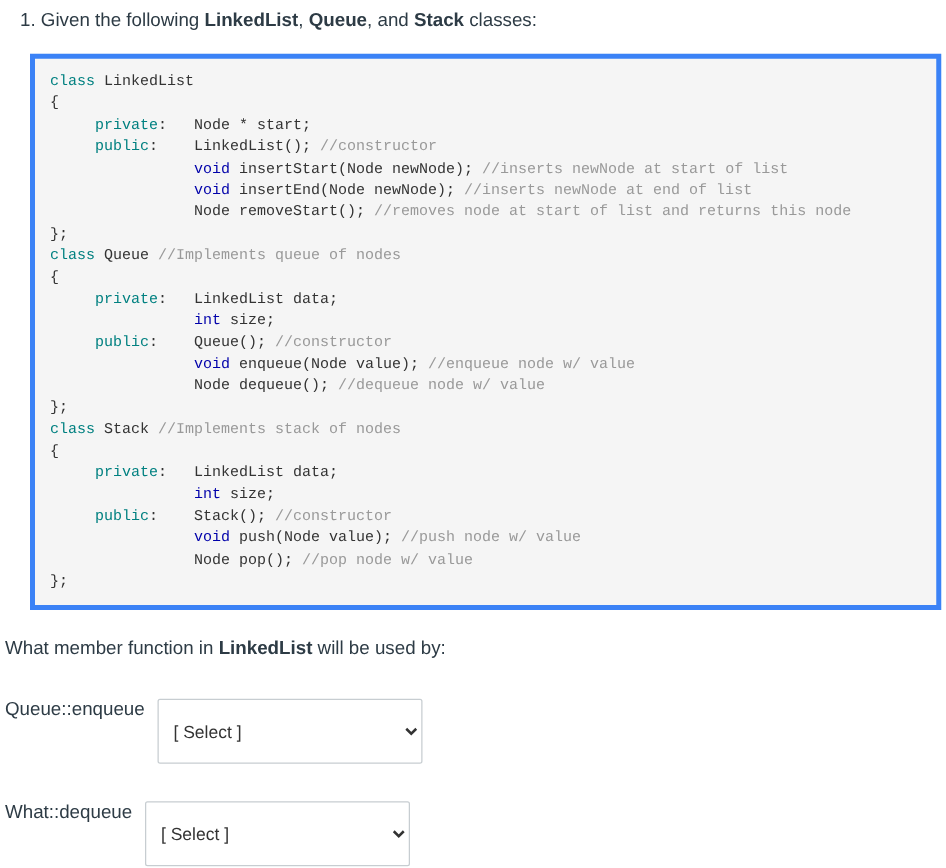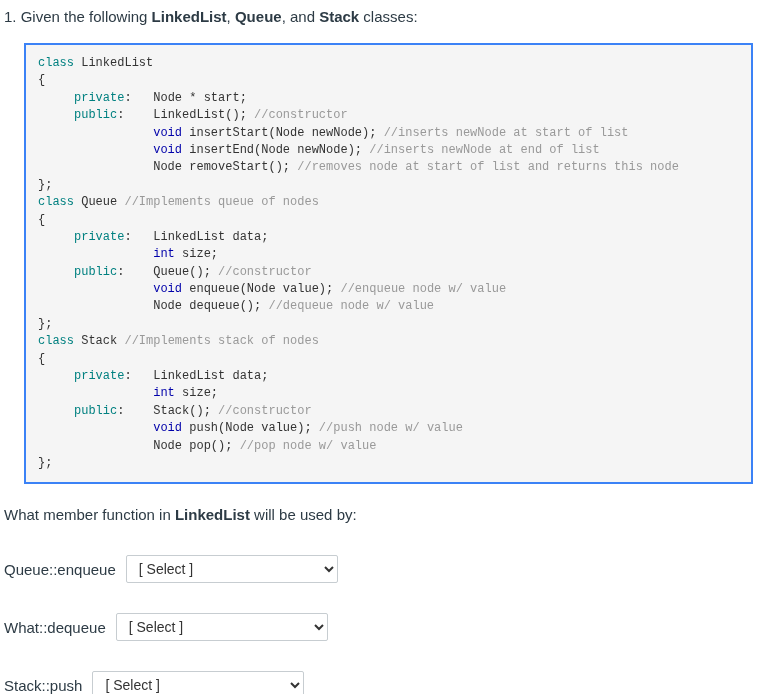--- a/index.html
+++ b/index.html
@@ -6,55 +6,55 @@
   body {
     margin: 0;
     padding: 8px 4px;
     font-family: "Segoe UI", "Helvetica Neue", Arial, sans-serif;
     font-size: 15px;
     color: #2d3b45;
     background: #fff;
     width: 757px;
   }
   .question-text {
-    margin: 0 0 18px 0;
+    margin: 0 0 18px 12px;
     font-size: 15px;
   }
   .code-block {
     background: #f5f5f5;
-    border: 2px solid #3b82f6;
+    border: 4px solid #3b82f6;
     padding: 10px 12px;
     margin: 0 0 22px 20px;
     font-family: "Courier New", Courier, monospace;
     font-size: 12px;
     line-height: 1.45;
     white-space: pre;
     color: #333;
     overflow-x: auto;
   }
   .kw-class { color: #008080; }
   .kw-access { color: #008080; }
   .kw-type { color: #0000aa; }
   .comment { color: #999; }
   .sub-question {
     margin: 0 0 32px 0;
     font-size: 15px;
   }
   .select-row {
     display: flex;
-    align-items: center;
+    align-items: flex-start;
     gap: 10px;
     margin: 0 0 30px 0;
   }
   .select-label {
     font-size: 15px;
     color: #2d3b45;
   }
   select {
-    height: 28px;
+    height: 52px;
     min-width: 212px;
     padding: 4px 8px;
     font-size: 14px;
     color: #333;
     border: 1px solid #c7cdd1;
     background: #fff;
     border-radius: 2px;
   }
   strong { font-weight: 700; }
 </style>

